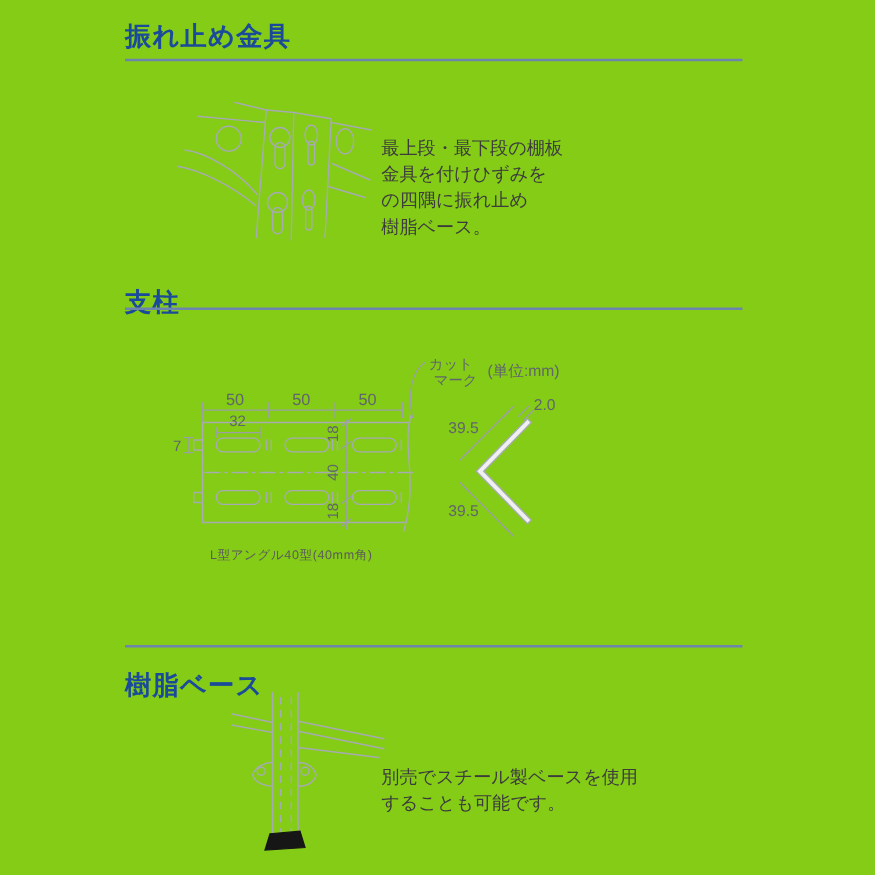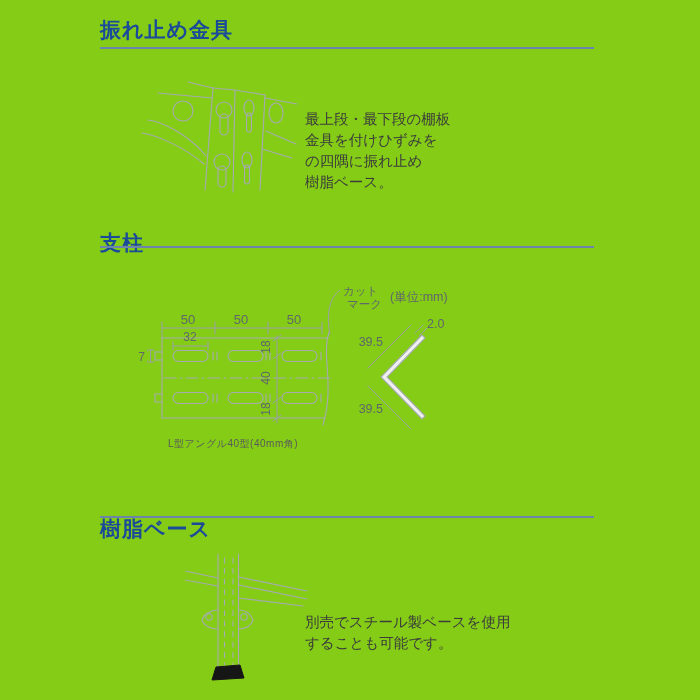--- a/index.html
+++ b/index.html
@@ -152,21 +152,21 @@
       <path d="M315,55 L323,47"></path>
       <path d="M319,58 L327,50"></path>
     </g>
     <text x="283" y="68" font-size="12.5" text-anchor="end">39.5</text>
     <text x="283" y="135" font-size="12.5" text-anchor="end">39.5</text>
     <text x="327" y="50" font-size="12.5">2.0</text>
   </svg>
 
   <div class="caption abs" style="left:168px;top:437px;">L型アングル40型(40mm角)</div>
 
-  <h2 class="sec-title abs" style="left:100px;top:484px;margin-top:32px;">樹脂ベース</h2>
+  <h2 class="sec-title abs" style="left:100px;top:504px;margin-top:32px;">樹脂ベース</h2>
   <div class="rule abs" style="left:100px;top:516px;"></div>
 
   <svg class="abs" style="left:185px;top:528px;" width="130" height="168" viewBox="0 0 130 168">
     <g class="dline">
 
       <path d="M33,26 L33,139"></path>
       <path d="M53.5,26 L53.5,139"></path>
 
       <path d="M39.5,30 L39.5,137" stroke-dasharray="5 5.5"></path>
       <path d="M48,30 L48,137" stroke-dasharray="5 5.5"></path>

